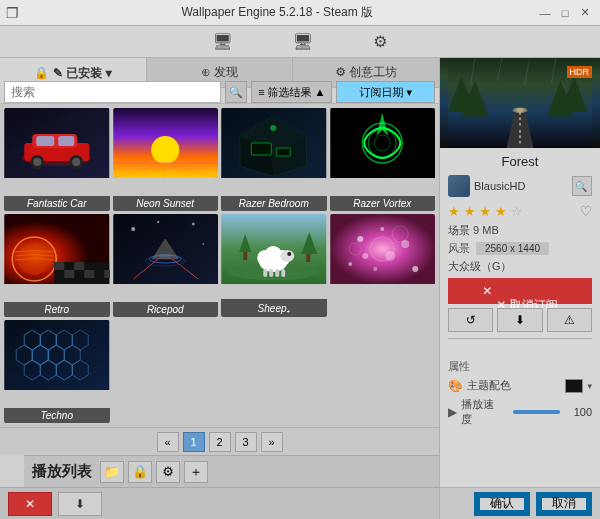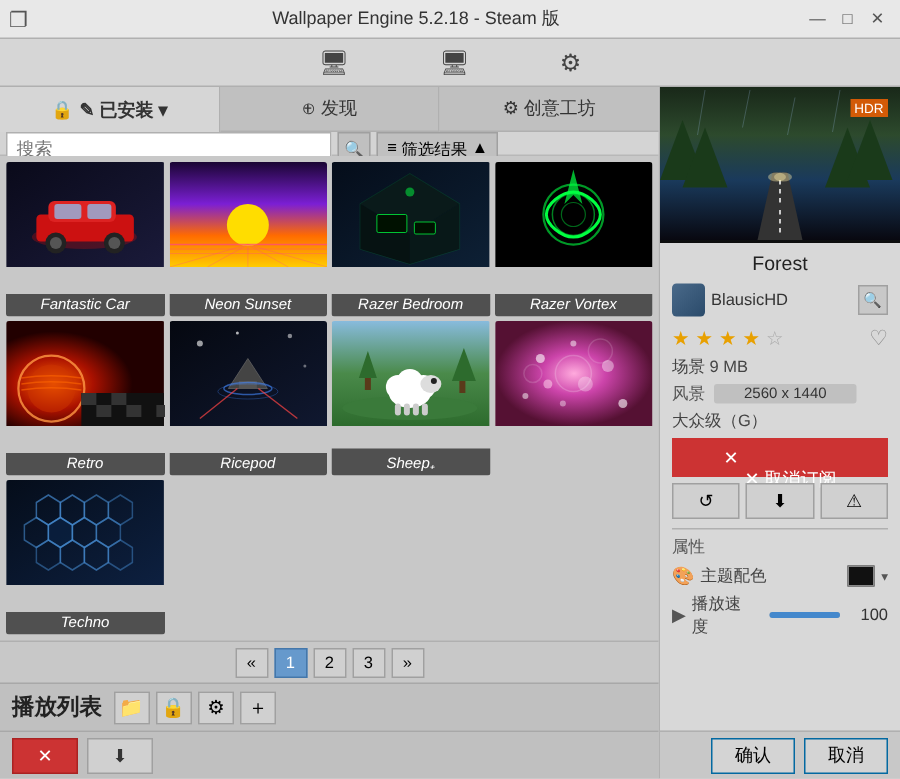--- a/index.html
+++ b/index.html
@@ -98,21 +98,21 @@
     .tab.active {
       background: #d6d6d6;
       border-bottom: none;
       font-weight: bold;
     }
     .tab:last-child { border-right: none; justify-content: center; }
 
     
     #search-bar {
       display: flex;
-      align-items: flex-start;
+      align-items: flex-end;
       height: 16px;
       background: #d4d4d4;
       border-bottom: 1px solid #b8b8b8;
       padding: 0 4px;
       gap: 4px;
     }
     #search-input {
       flex: 1;
       height: 22px;
       border: 1px solid #b0b0b0;
@@ -215,20 +215,21 @@
 
     
     #playlist-bar {
       height: 32px;
       background: #c0c0c0;
       display: flex;
       align-items: center;
       padding: 12px 8px;
       gap: 4px;
       border-top: 1px solid #a8a8a8;
+      margin-left: 24px;
     }
     #playlist-label {
       font-size: 15px;
       font-weight: bold;
       color: #222;
       margin-right: 4px;
     }
     .pl-icon-btn {
       width: 24px;
       height: 22px;
@@ -270,21 +271,21 @@
     #right-panel {
       flex: 1;
       background: #d8d8d8;
       display: flex;
       flex-direction: column;
     }
 
     
     #preview-image {
       width: 100%;
-      height: 104px;
+      height: 90px;
       background: linear-gradient(180deg, #1a2a1a 0%, #2d4a2d 20%, #1a3a5c 50%, #0d0d0d 100%);
       position: relative;
       overflow: hidden;
       flex-shrink: 0;
     }
     .preview-overlay {
       position: absolute;
       top: 8px;
       right: 8px;
       background: rgba(255,100,0,0.8);
@@ -352,21 +353,21 @@
     }
     .info-row {
       display: flex;
       align-items: center;
       margin-bottom: 3px;
       font-size: 11px;
       color: #444;
     }
     .info-value {
       background: #c0c0c0;
-      padding: 1px 20px;
+      padding: 1px 9px;
       border-radius: 2px;
       font-size: 10px;
       color: #333;
     }
     .info-gap { margin-left: 6px; }
 
     #unsubscribe-btn {
       width: calc(100% - 0px);
       height: 26px;
       background: #cc3333;
@@ -393,21 +394,21 @@
       border: 1px solid #a0a0a0;
       cursor: pointer;
       display: flex;
       align-items: center;
       justify-content: center;
       font-size: 12px;
     }
 
     #properties-section {
       border-top: 1px solid #b0b0b0;
-      padding-top: 4px;
+      padding-top: 20px;
     }
     #properties-title {
       font-size: 11px;
       color: #555;
       margin-bottom: 4px;
     }
     .prop-row {
       display: flex;
       align-items: center;
       margin-bottom: 4px;
@@ -450,21 +451,21 @@
       border-top: 1px solid #b0b0b0;
     }
     .confirm-btn {
       width: 56px;
       height: 24px;
       cursor: pointer;
       font-size: 12px;
       display: flex;
       align-items: center;
       justify-content: center;
-      border: 1px solid #0369a1;
+      border: 6px solid #0369a1;
       background: #d4d4d4;
     }
 
     
     .thumb-svg { width: 100%; height: 70px; }
   </style>
 </head>
 <body>
 
 <div id="title-bar">

